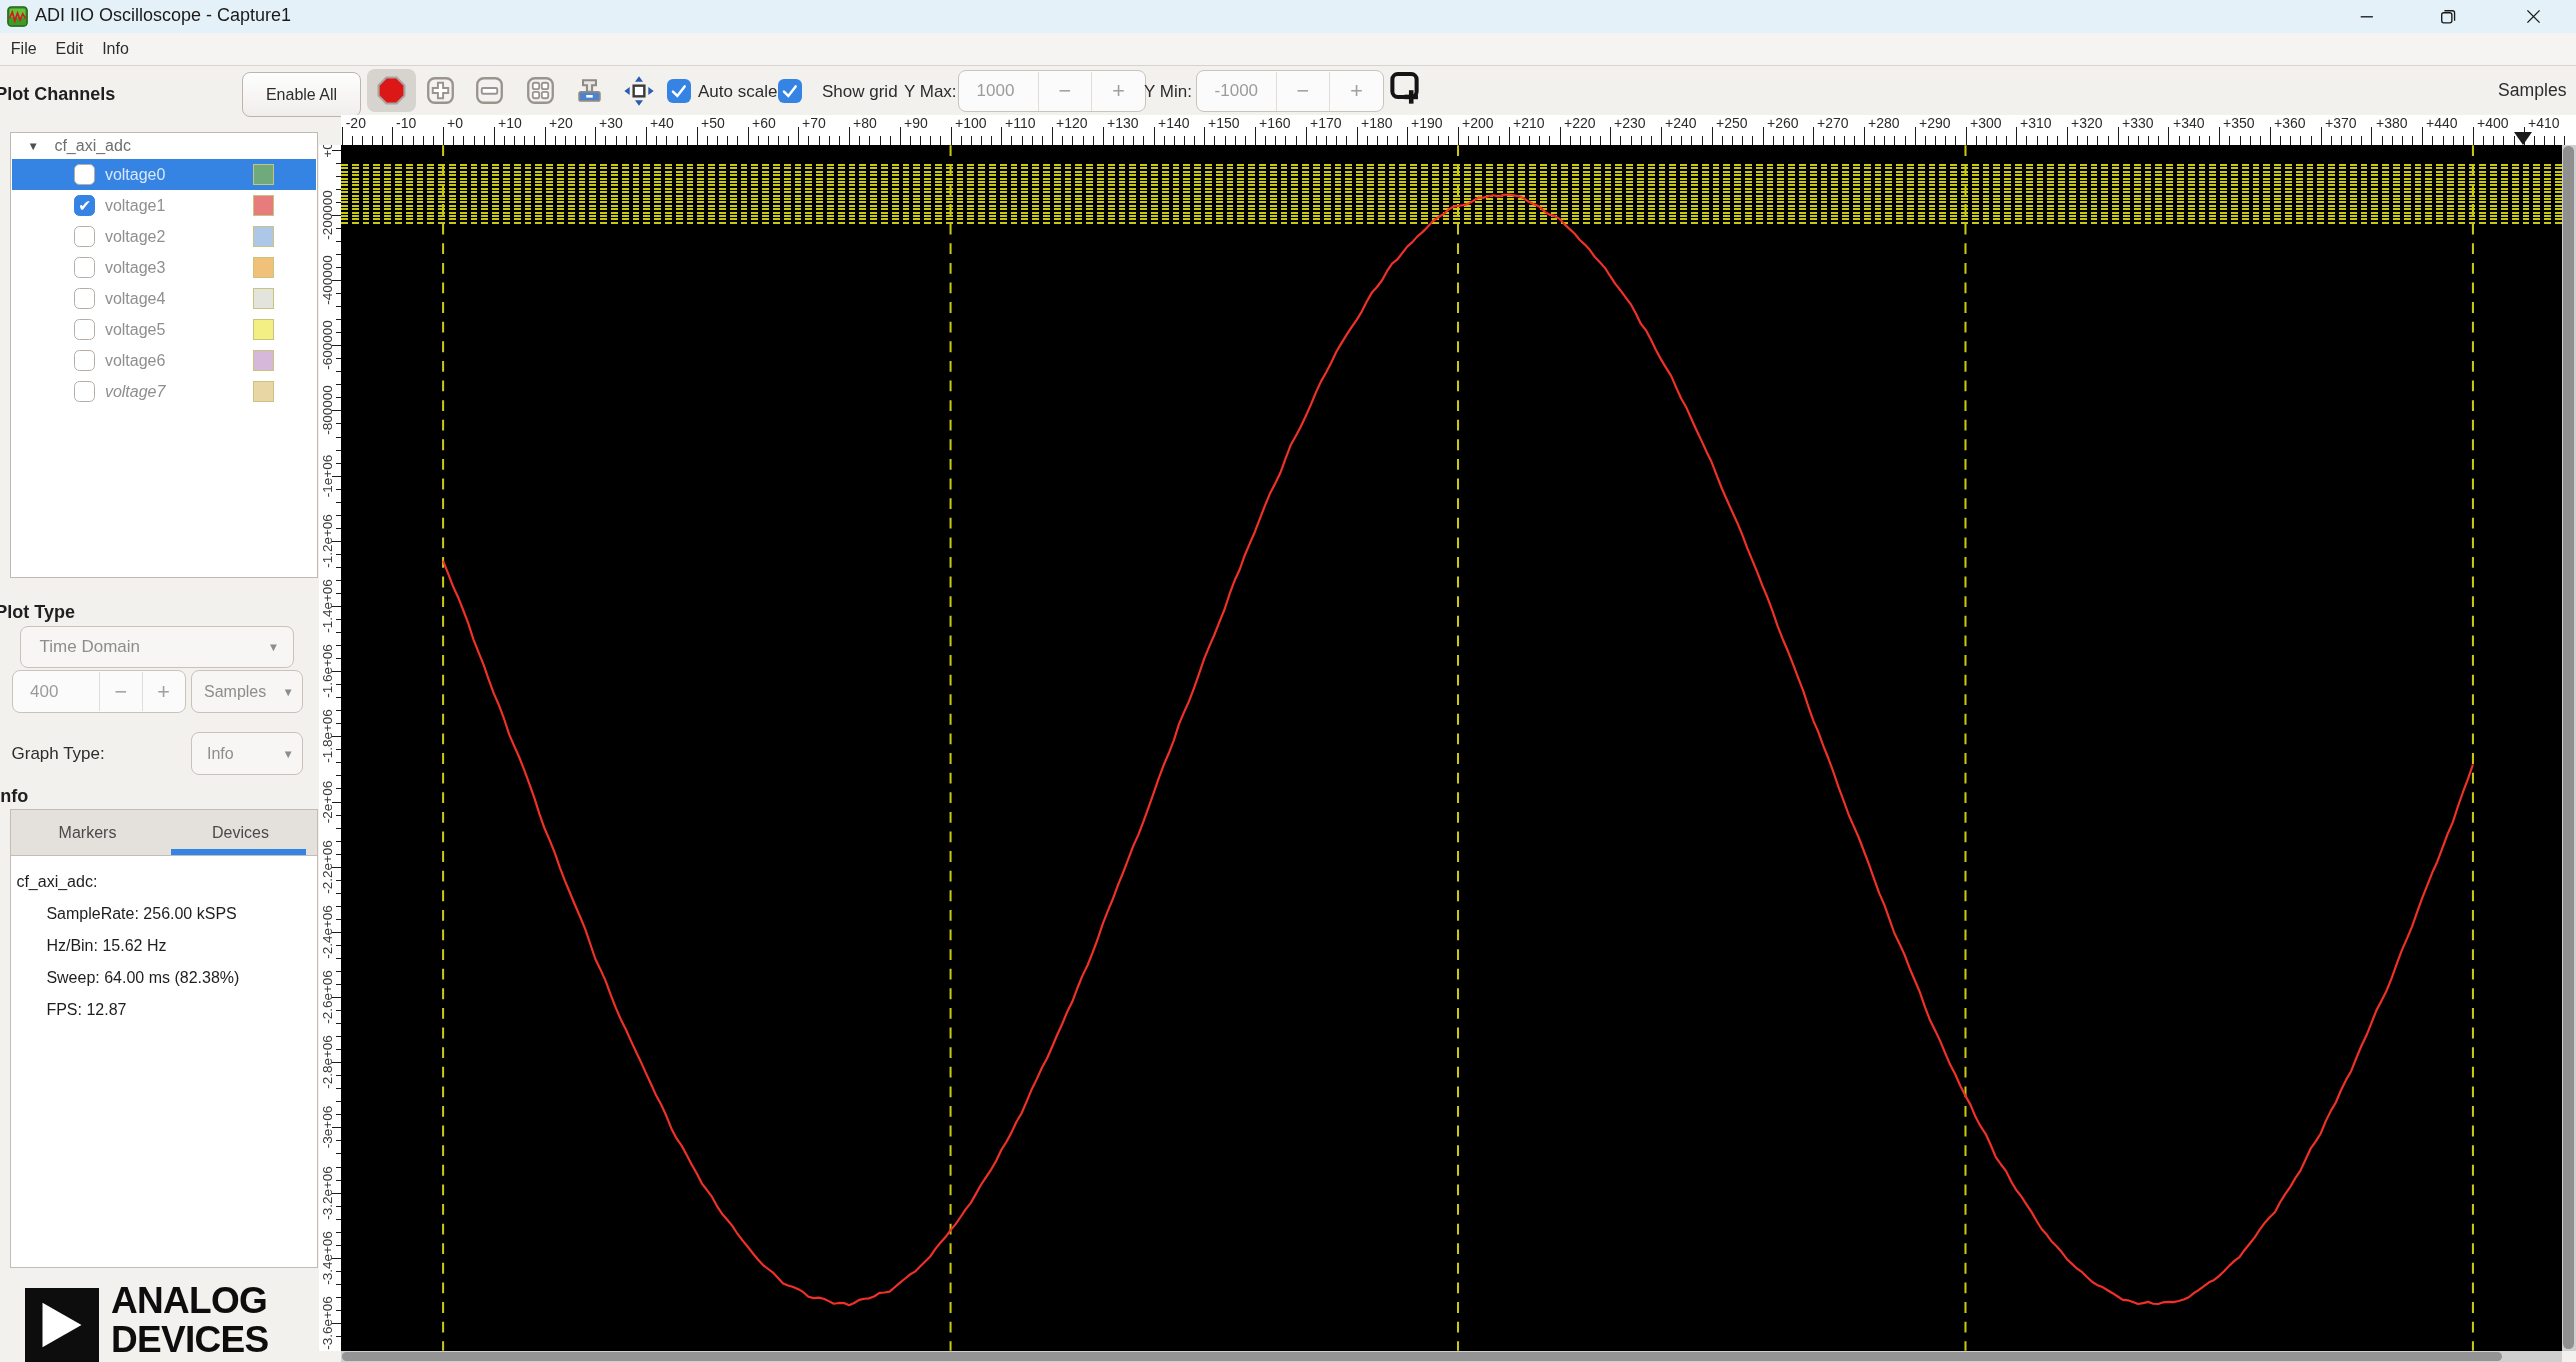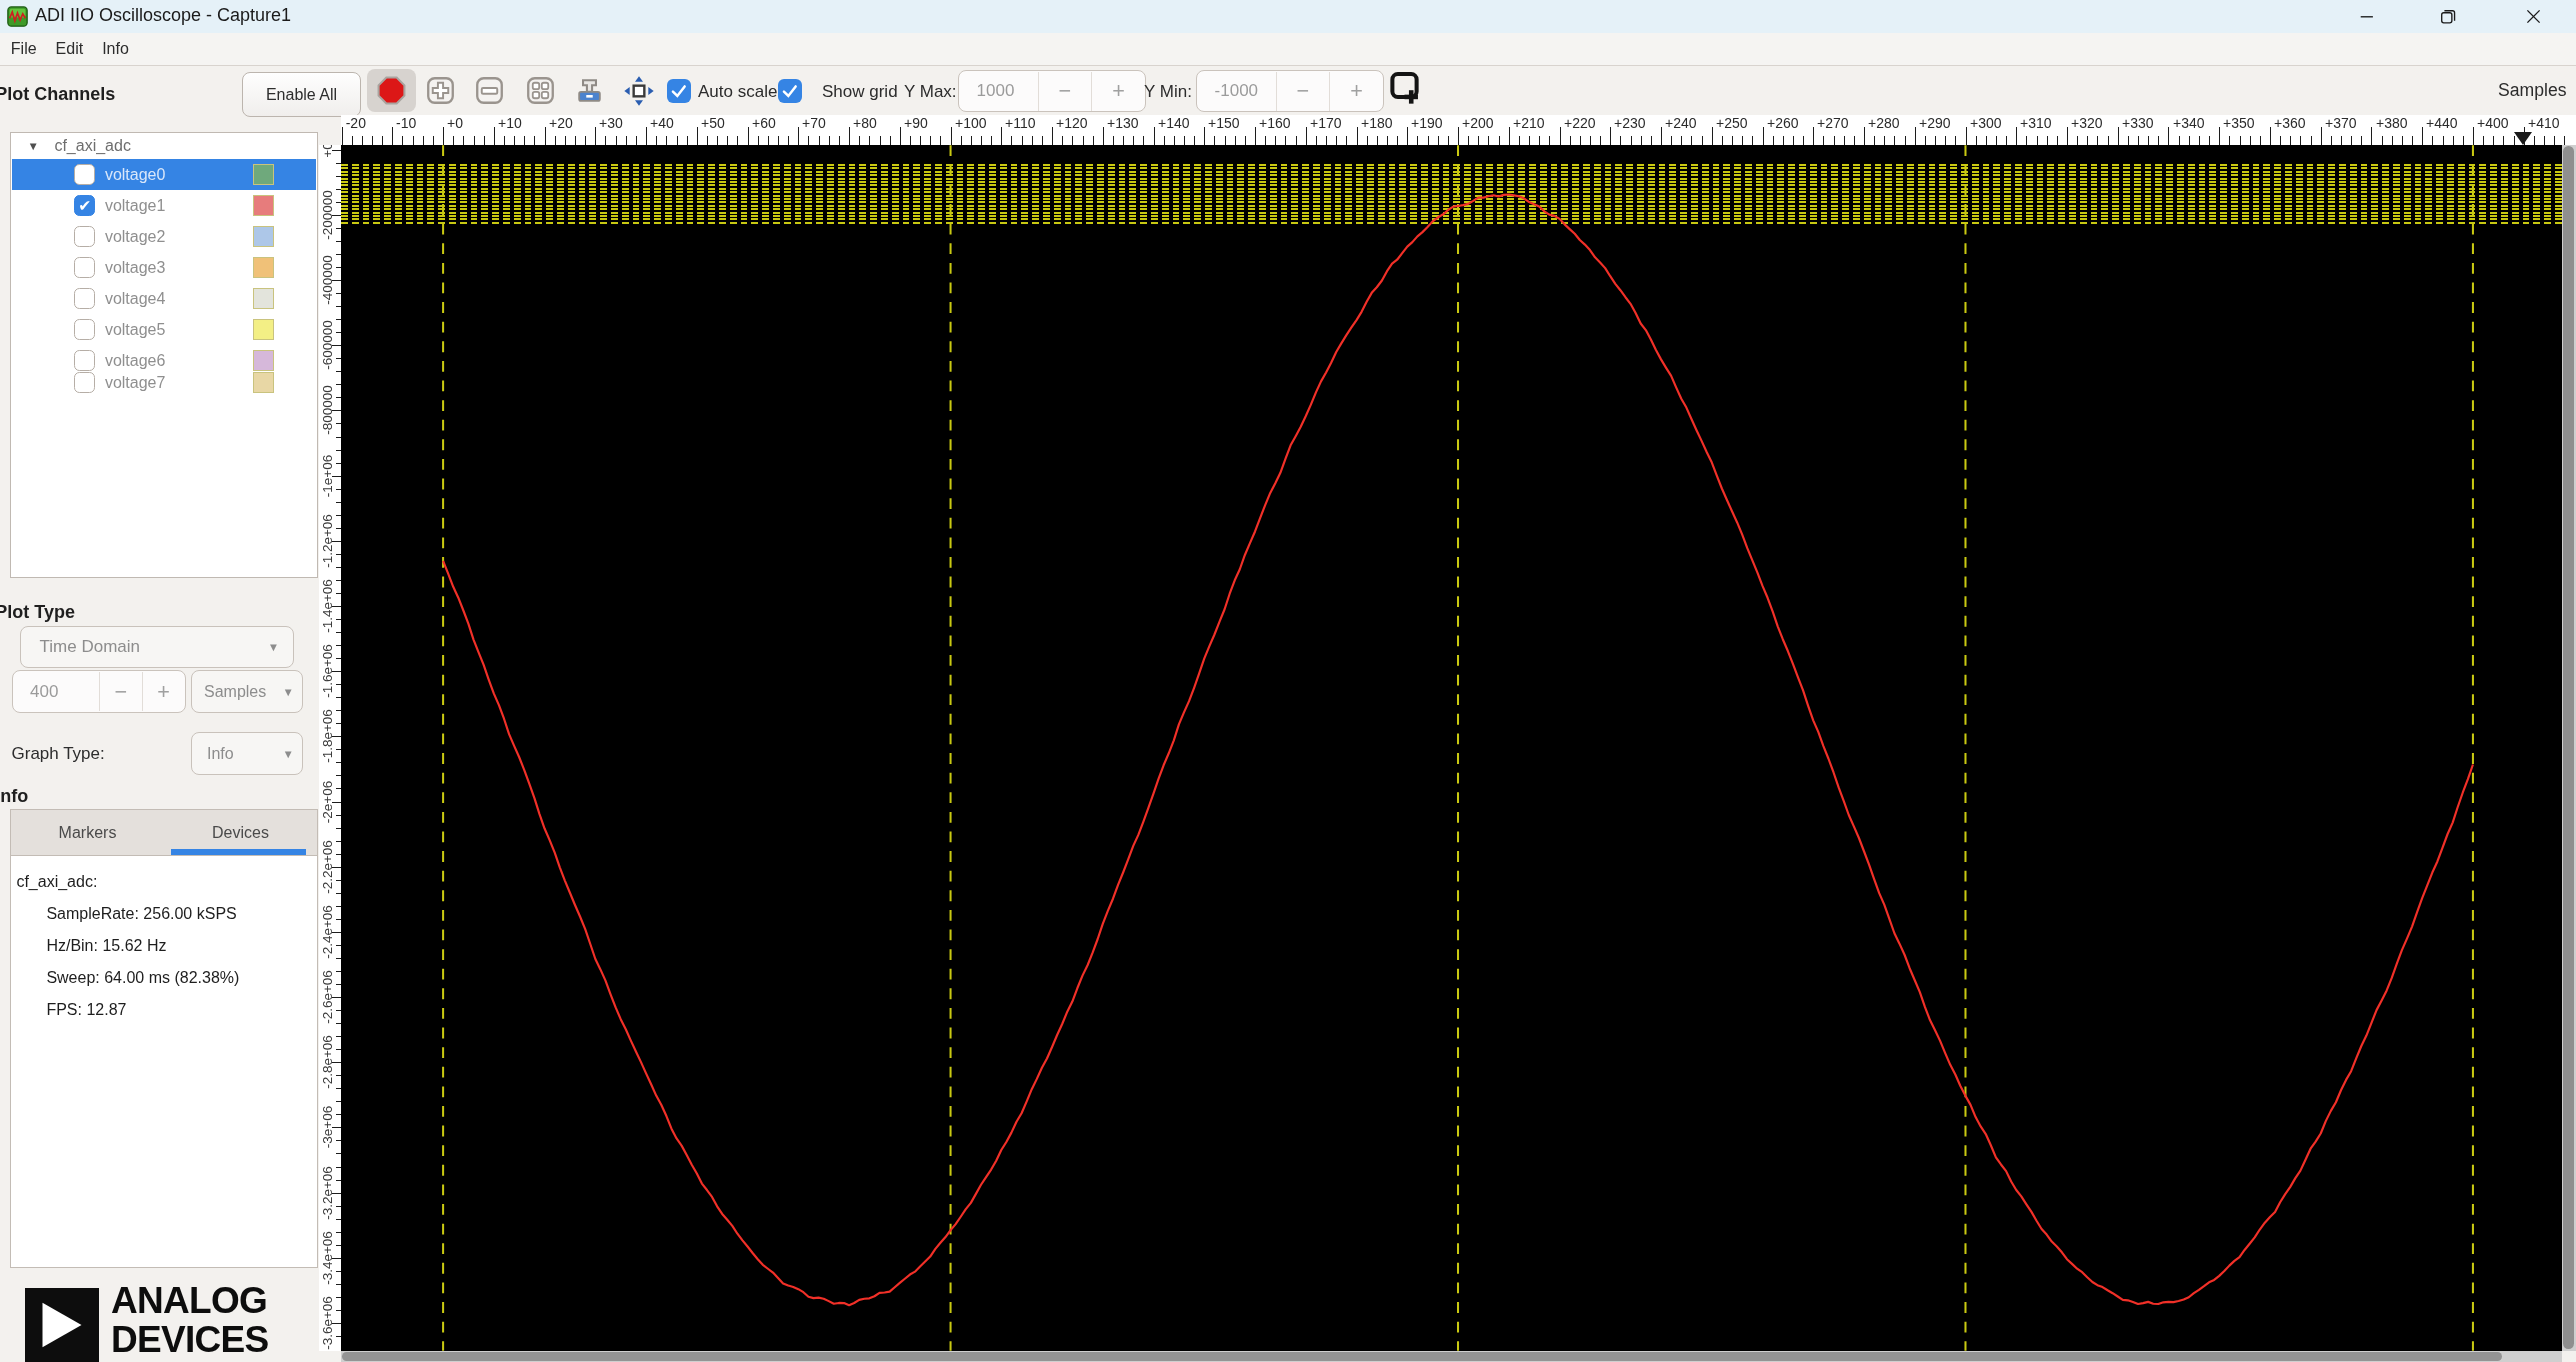--- a/index.html
+++ b/index.html
@@ -265,21 +265,21 @@
           <div class="chan-row" style="top: 181px;">
             <div class="cb"></div>
             <span class="chan-label">voltage5</span>
             <div class="swatch" style="background: rgb(243, 239, 133);"></div>
           </div>
           <div class="chan-row" style="top: 212px;">
             <div class="cb"></div>
             <span class="chan-label">voltage6</span>
             <div class="swatch" style="background: rgb(214, 184, 218);"></div>
           </div>
-          <div class="chan-row" style="top: 234px;">
+          <div class="chan-row" style="top: 243px; font-style: italic;">
             <div class="cb"></div>
             <span class="chan-label">voltage7</span>
             <div class="swatch" style="background: rgb(232, 215, 165);"></div>
           </div>
         </div>
     </div>
 
     <span class="lp-header" style="top:602px;">Plot Type</span>
     <div class="combo" style="left:19.6px; top:626px; width:274px; height:42px;">
       <span class="cval">Time Domain</span>

